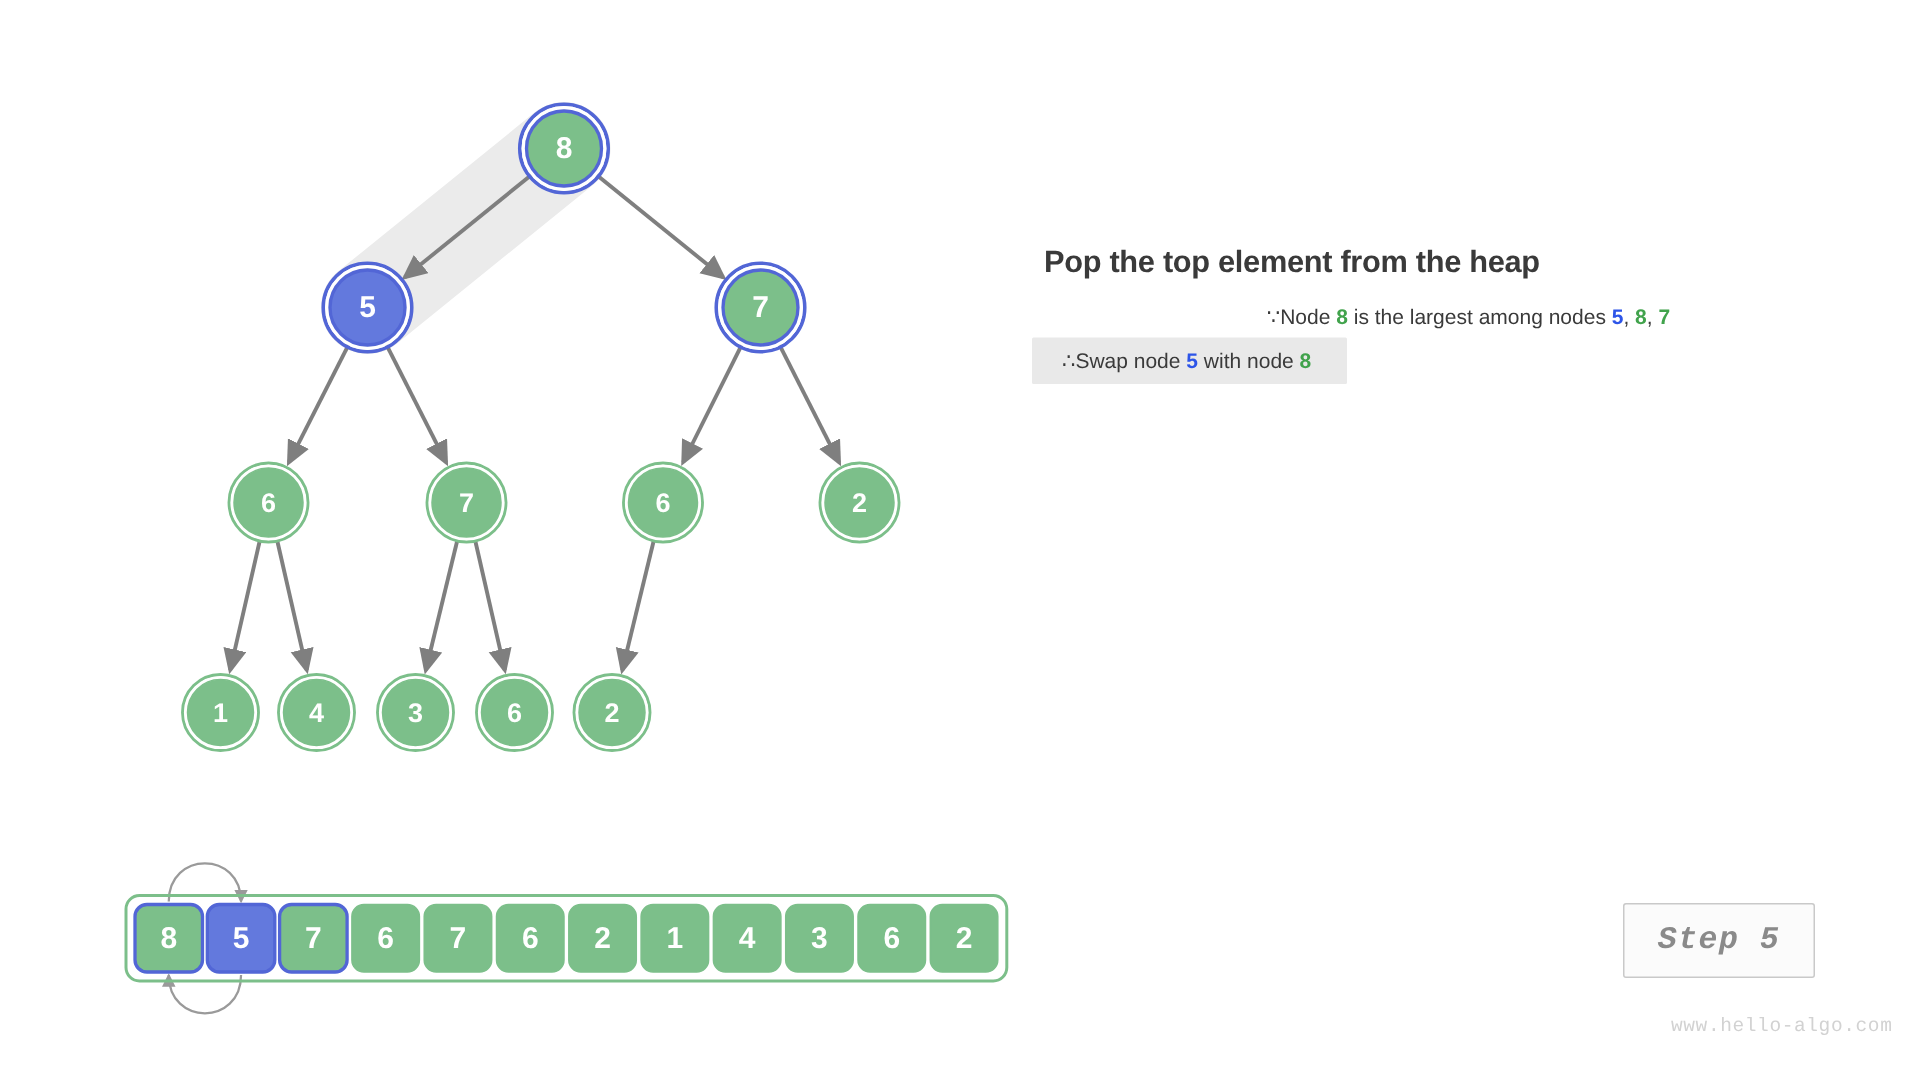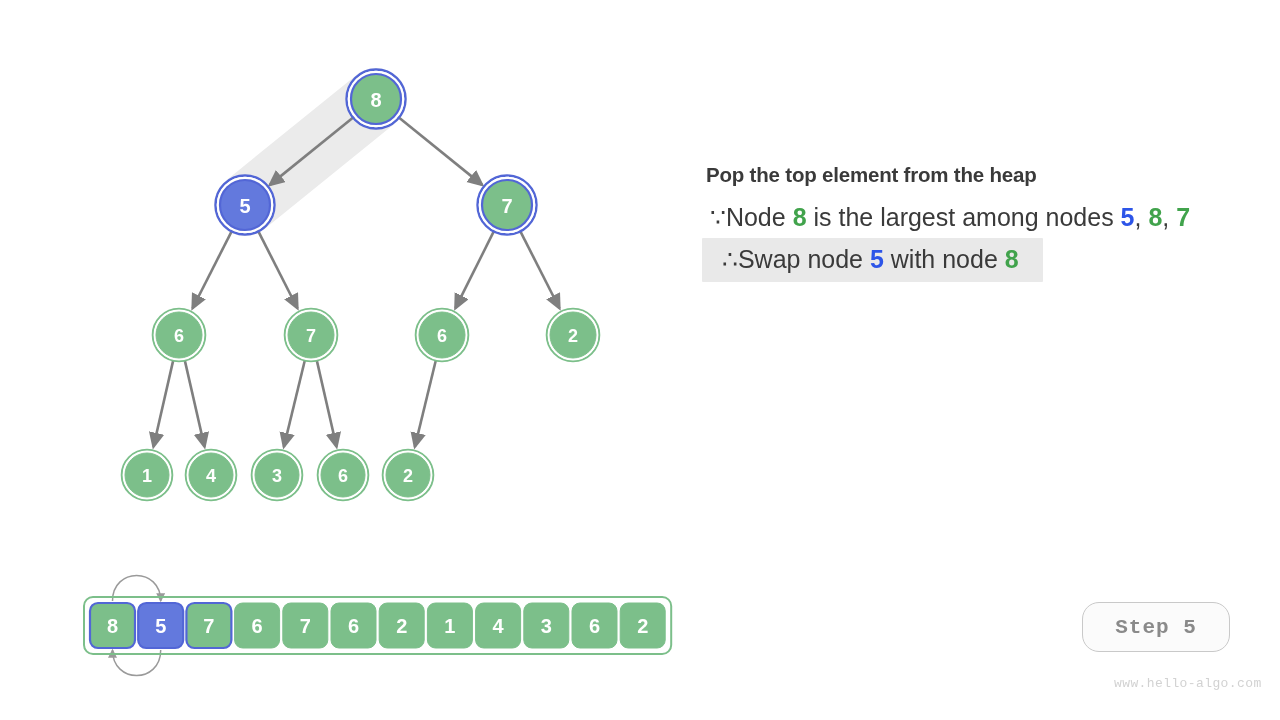--- a/index.html
+++ b/index.html
@@ -53,66 +53,68 @@
     position: absolute;
     left: 688px;
     top: 163px;
     width: 560px;
   }
   #panel-title {
     font-size: 20.5px;
     font-weight: bold;
     color: #3a3a3a;
     letter-spacing: -0.2px;
-    margin: 0 0 16px 18px;
+    margin: 0 0 16px 8px;
     white-space: nowrap;
   }
   .step-line {
     font-size: 19px;
     color: #3a3a3a;
     margin: 0 0 28px 0;
     white-space: nowrap;
   }
   .reason-line {
-    font-size: 25px;
+    font-size: 14px;
     color: #3a3a3a;
     margin: 0 0 6px 0;
     padding: 0 0 0 22px;
     white-space: nowrap;
+    text-align: center;
   }
   .reason-line.boxed {
     display: inline-block;
     background: #e9e9e9;
     border-radius: 1px;
     padding: 7px 24px 8px 20px;
-    margin-left: 14px;
+    margin-left: 0;
   }
   .blue  { color: #2d55e8; font-weight: bold; }
   .green { color: #41a34c; font-weight: bold; }
   .sym   { display: inline-block; }
 
   
   #step-badge {
     position: absolute;
     left: 1082px;
     top: 602px;
-    width: 148px;
+    width: 128px;
     height: 50px;
     border: 1.4px solid #c9c9c9;
-    border-radius: 17px;
+    border-radius: 2px;
     background: #fbfbfb;
     display: flex;
     align-items: center;
     justify-content: center;
     font-family: "Liberation Mono", monospace;
     font-weight: bold;
     font-size: 21px;
     color: #8a8a8a;
     letter-spacing: 1px;
     box-sizing: border-box;
+    font-style: italic;
   }
 
   
   #watermark {
     position: absolute;
     left: 1114px;
     top: 676px;
     font-family: "Liberation Mono", monospace;
     font-size: 13px;
     color: #d2d2d2;

